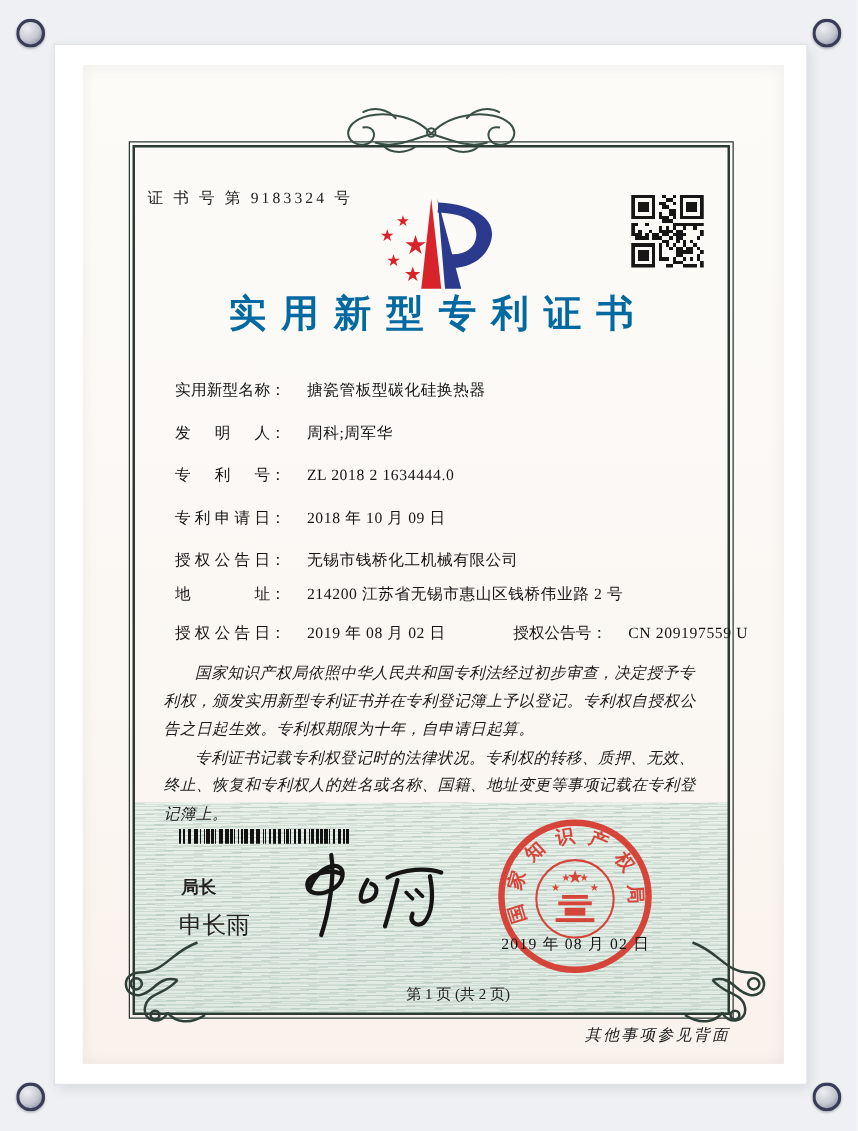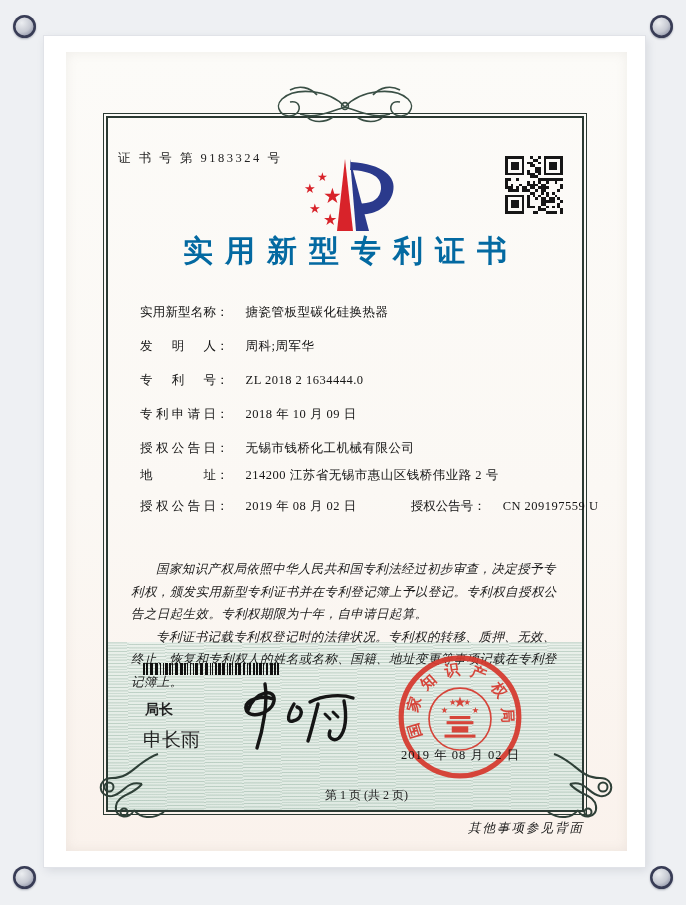--- a/index.html
+++ b/index.html
@@ -42,21 +42,21 @@
   .title{position:absolute;left:106px;top:231px;width:478px;text-align:center;
     font-size:30px;font-weight:bold;letter-spacing:12px;padding-left:12px;box-sizing:border-box;color:#0369a1;}
 
   .frow{position:absolute;left:140px;font-size:12.5px;white-space:nowrap;color:#151515;}
   .f-label{display:inline-block;width:76px;text-align:justify;text-align-last:justify;vertical-align:bottom;}
   .f-colon{margin:0 2px 0 0;}
   .f-value{margin-left:15px;letter-spacing:.5px;}
   .grant-gap{display:inline-block;width:54px;}
 
   .paras{position:absolute;left:131px;top:527px;width:432px;font-size:12.5px;
-    font-style:italic;line-height:22.5px;color:#1a1a1a;margin-top:31px;}
+    font-style:italic;line-height:22.5px;color:#1a1a1a;}
   .paras p{margin:0;text-indent:2em;letter-spacing:.4px;}
 
   .barcode{position:absolute;left:143px;top:663px;width:138px;height:12px;}
   .officer-title{position:absolute;left:145px;top:701px;font-size:14px;
     font-family:"Liberation Sans","DejaVu Sans",sans-serif;color:#222;font-weight:bold;}
   .officer-name{position:absolute;left:143px;top:727px;font-size:19px;
     font-family:"Liberation Sans","DejaVu Sans",sans-serif;color:#222;}
   .signature{position:absolute;left:220px;top:678px;width:145px;height:80px;}
 
   .seal{position:absolute;left:396px;top:653px;width:128px;height:128px;opacity:.93;}

